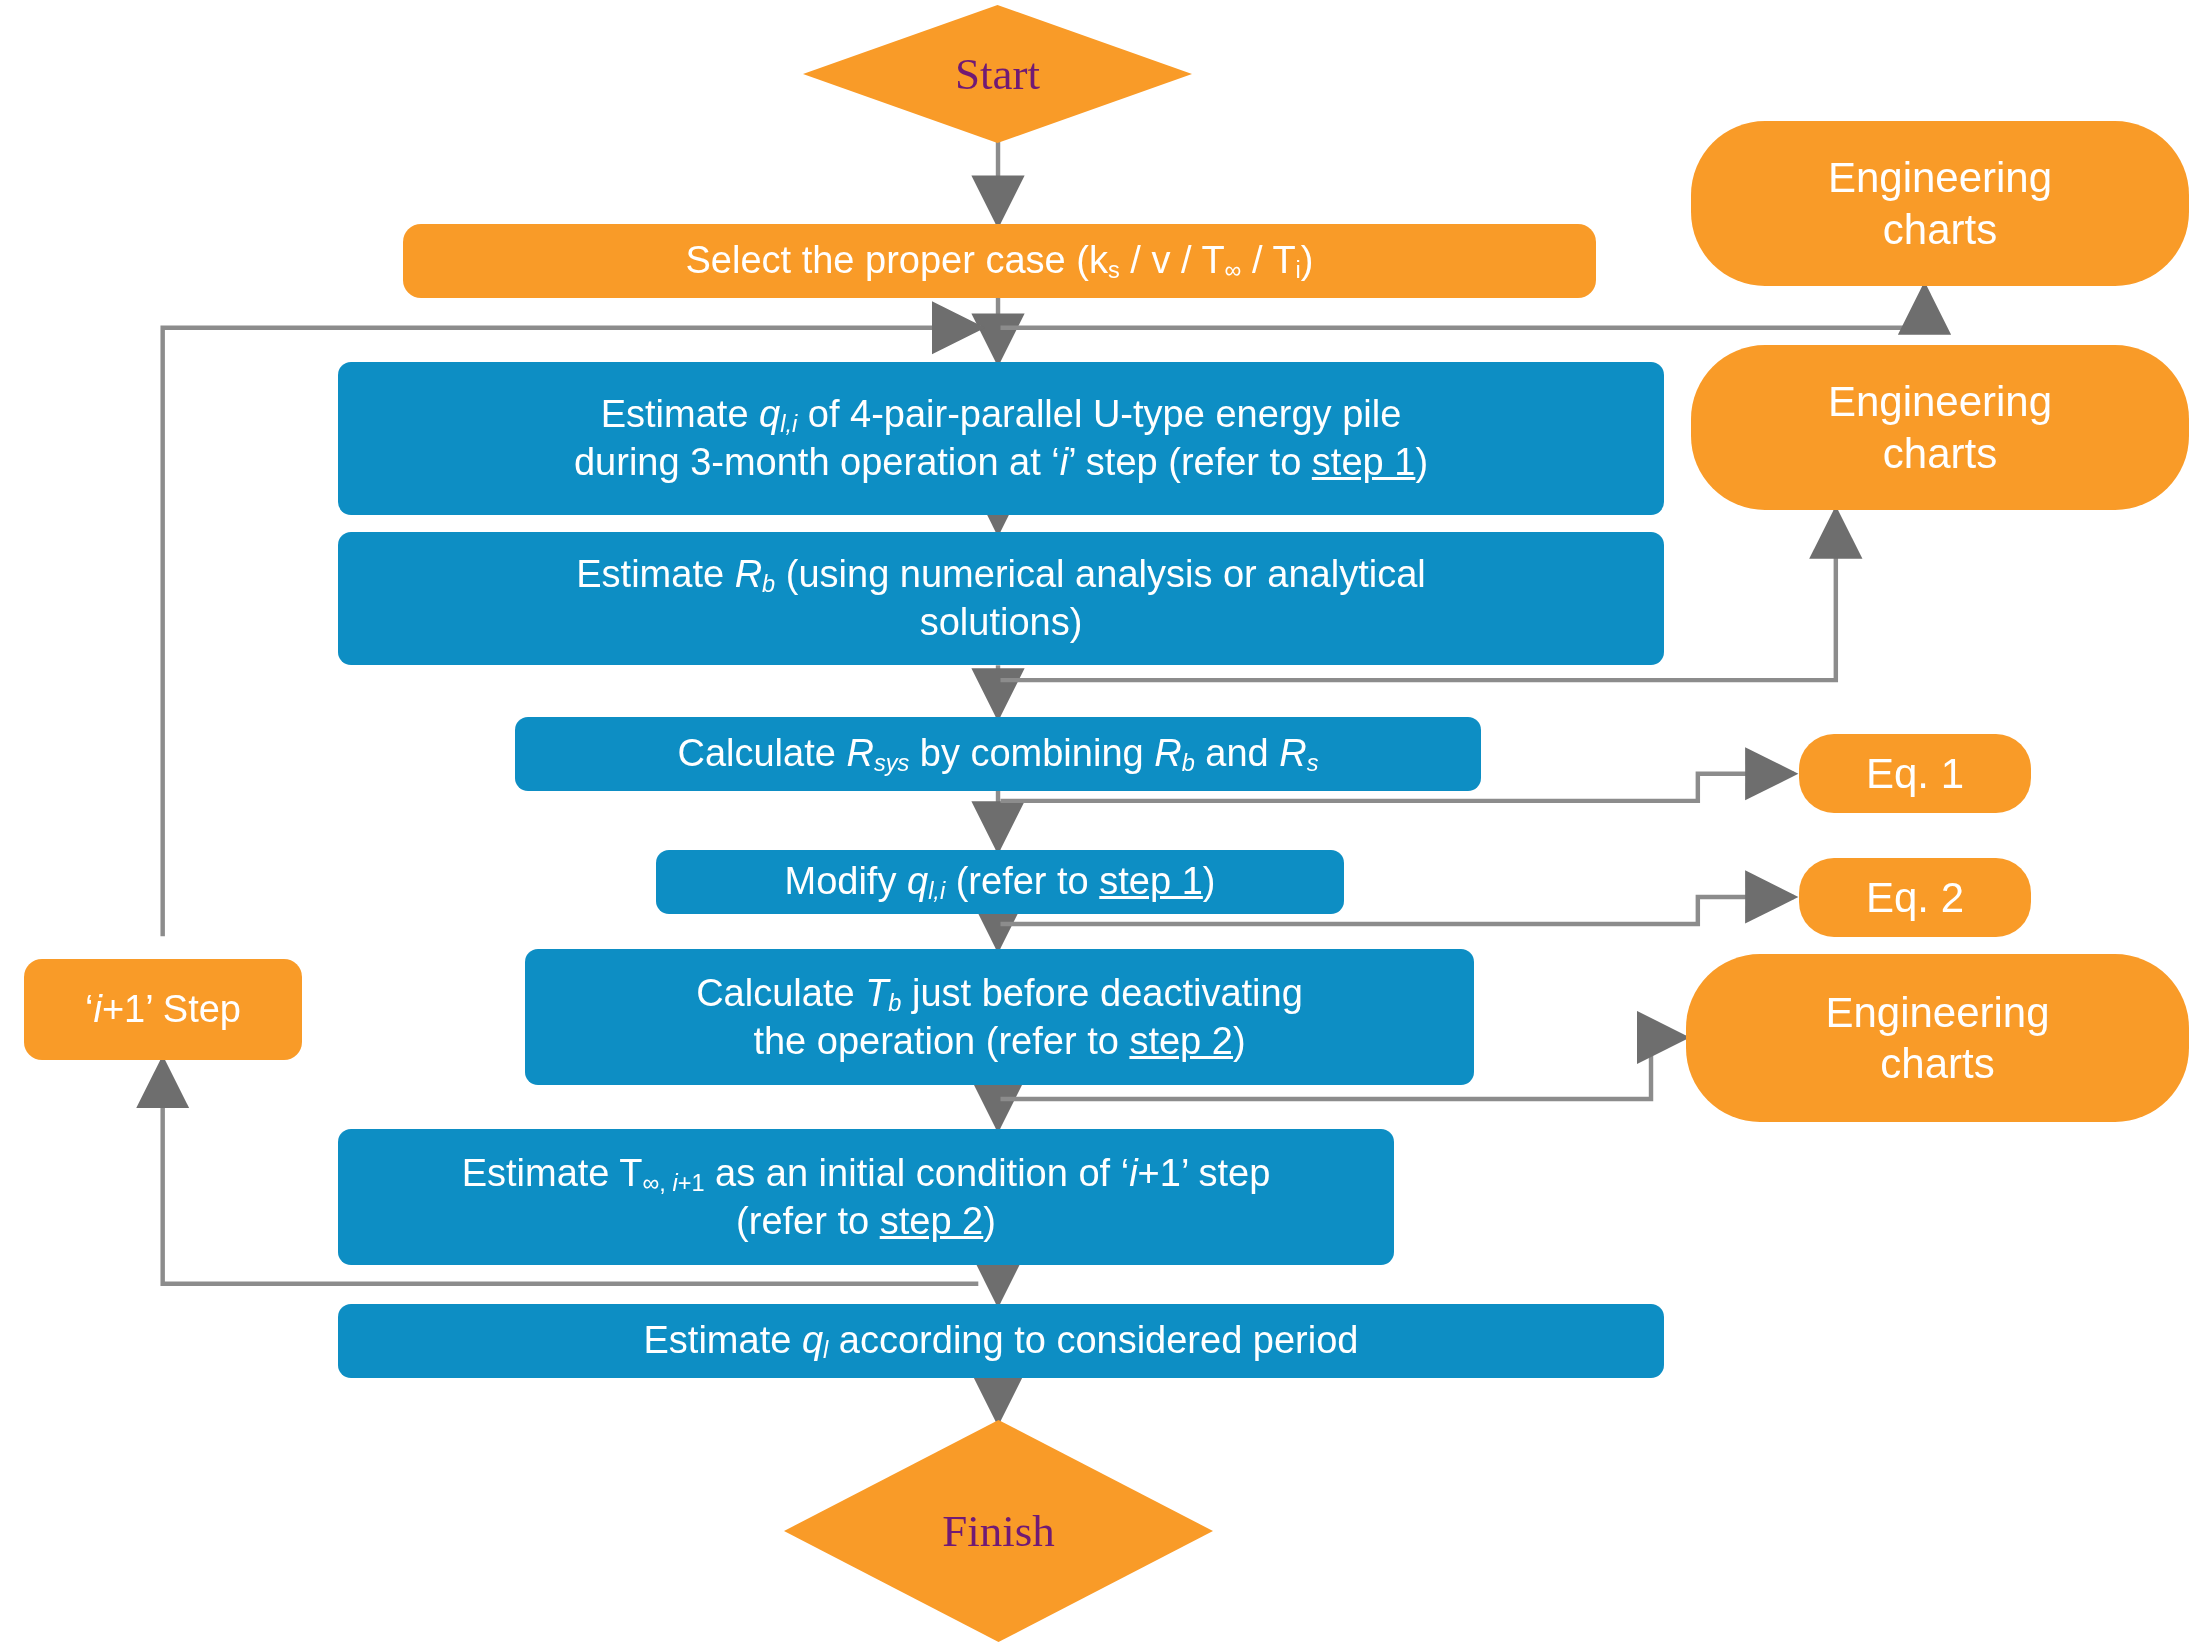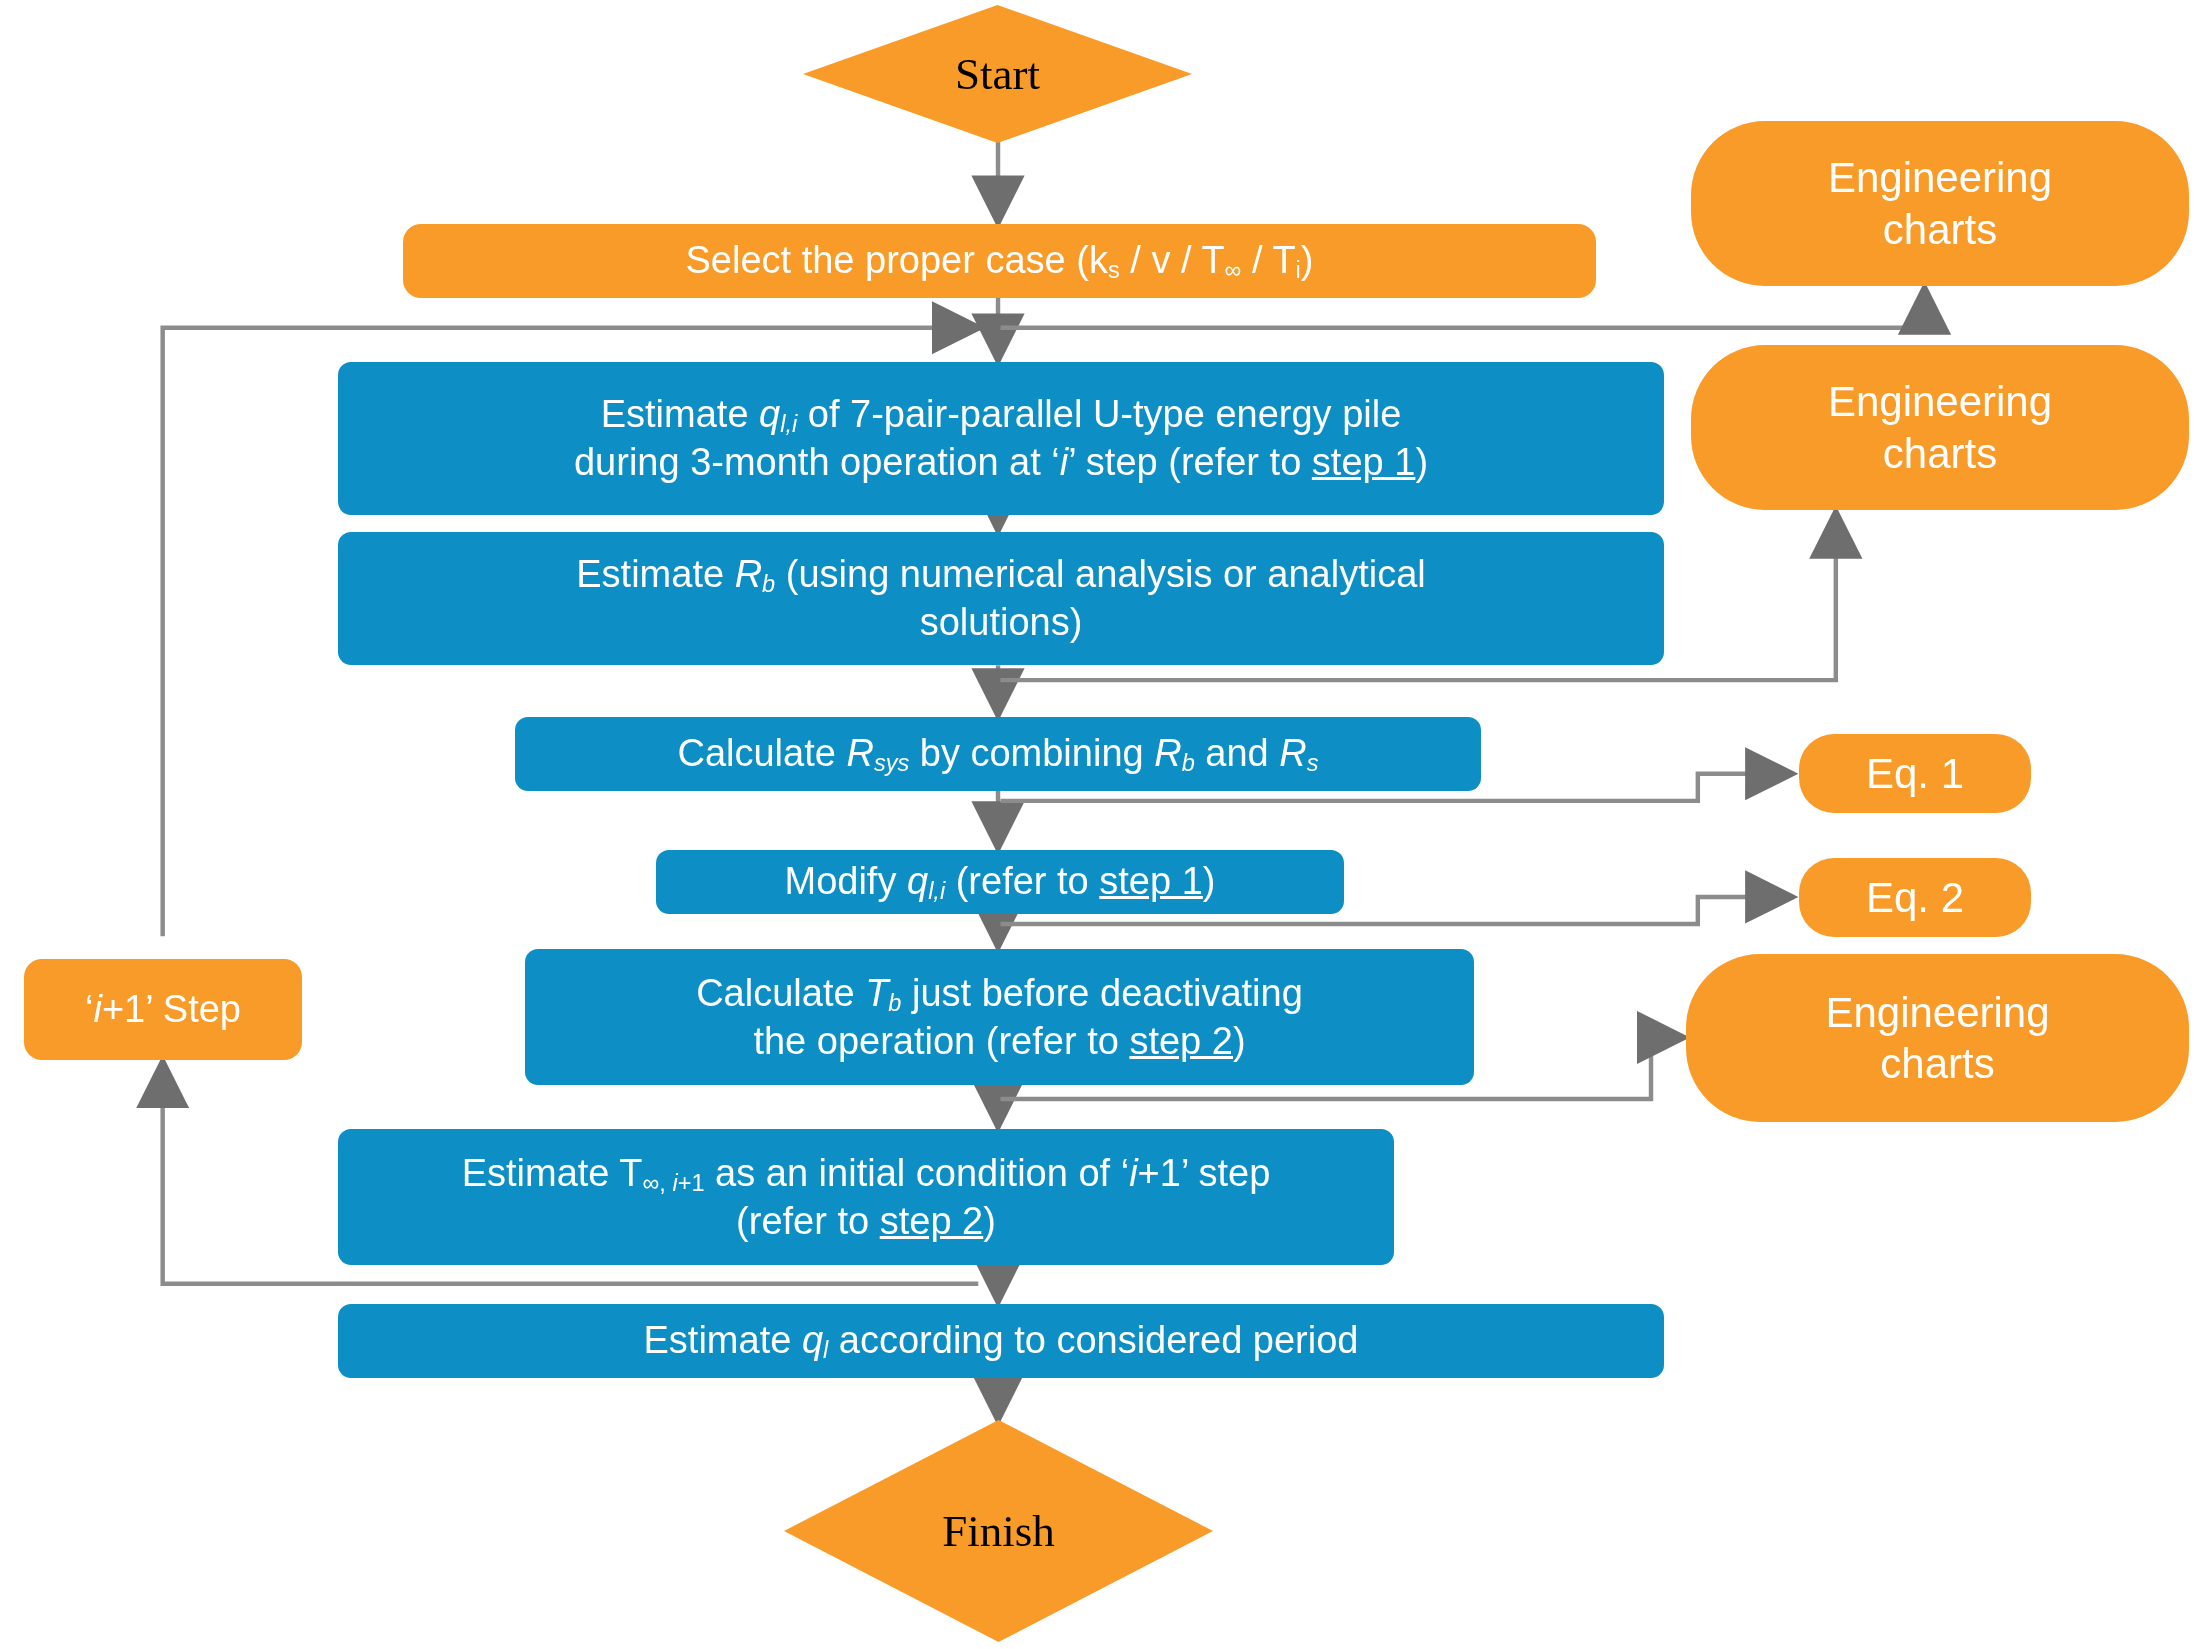--- a/index.html
+++ b/index.html
@@ -72,21 +72,21 @@
     width: 100%;
     height: 100%;
     background: #f99b28;
     clip-path: polygon(50% 0%, 100% 50%, 50% 100%, 0% 50%);
   }
   .diamond .txt {
     position: relative;
     z-index: 2;
     font-family: "Liberation Serif", serif;
     font-size: 45px;
-    color: #000000;
+    color: #701a75;
   }
 
   sub { font-size: 0.62em; vertical-align: -0.22em; }
   .it { font-style: italic; }
   .ul { text-decoration: underline; }
 </style>
 </head>
 <body>
 
 <div id="canvas">
@@ -145,21 +145,21 @@
   </div>
 
   <div class="node pill pill-lg" style="left:1691px; top:121px; width:498px; height:165px;">
     <span class="txt">
       <span>Engineering</span><br><span>charts</span>
     </span>
   </div>
 
   <div class="node proc" style="left:338px; top:362px; width:1326px; height:153px;">
     <span class="txt">
-      <span>Estimate </span><span class="it">q</span><sub class="it">l,i</sub><span> of 7-pair-parallel U-type energy pile</span><br><span>during 3-month operation at ‘</span><span class="it">i</span><span>’ step (refer to </span><span class="ul">step 1</span><span>)</span>
+      <span>Estimate </span><span class="it">q</span><sub class="it">l,i</sub><span> of 4-pair-parallel U-type energy pile</span><br><span>during 3-month operation at ‘</span><span class="it">i</span><span>’ step (refer to </span><span class="ul">step 1</span><span>)</span>
     </span>
   </div>
 
   <div class="node pill pill-lg" style="left:1691px; top:345px; width:498px; height:165px;">
     <span class="txt">
       <span>Engineering</span><br><span>charts</span>
     </span>
   </div>
 
   <div class="node proc" style="left:338px; top:532px; width:1326px; height:133px;">

